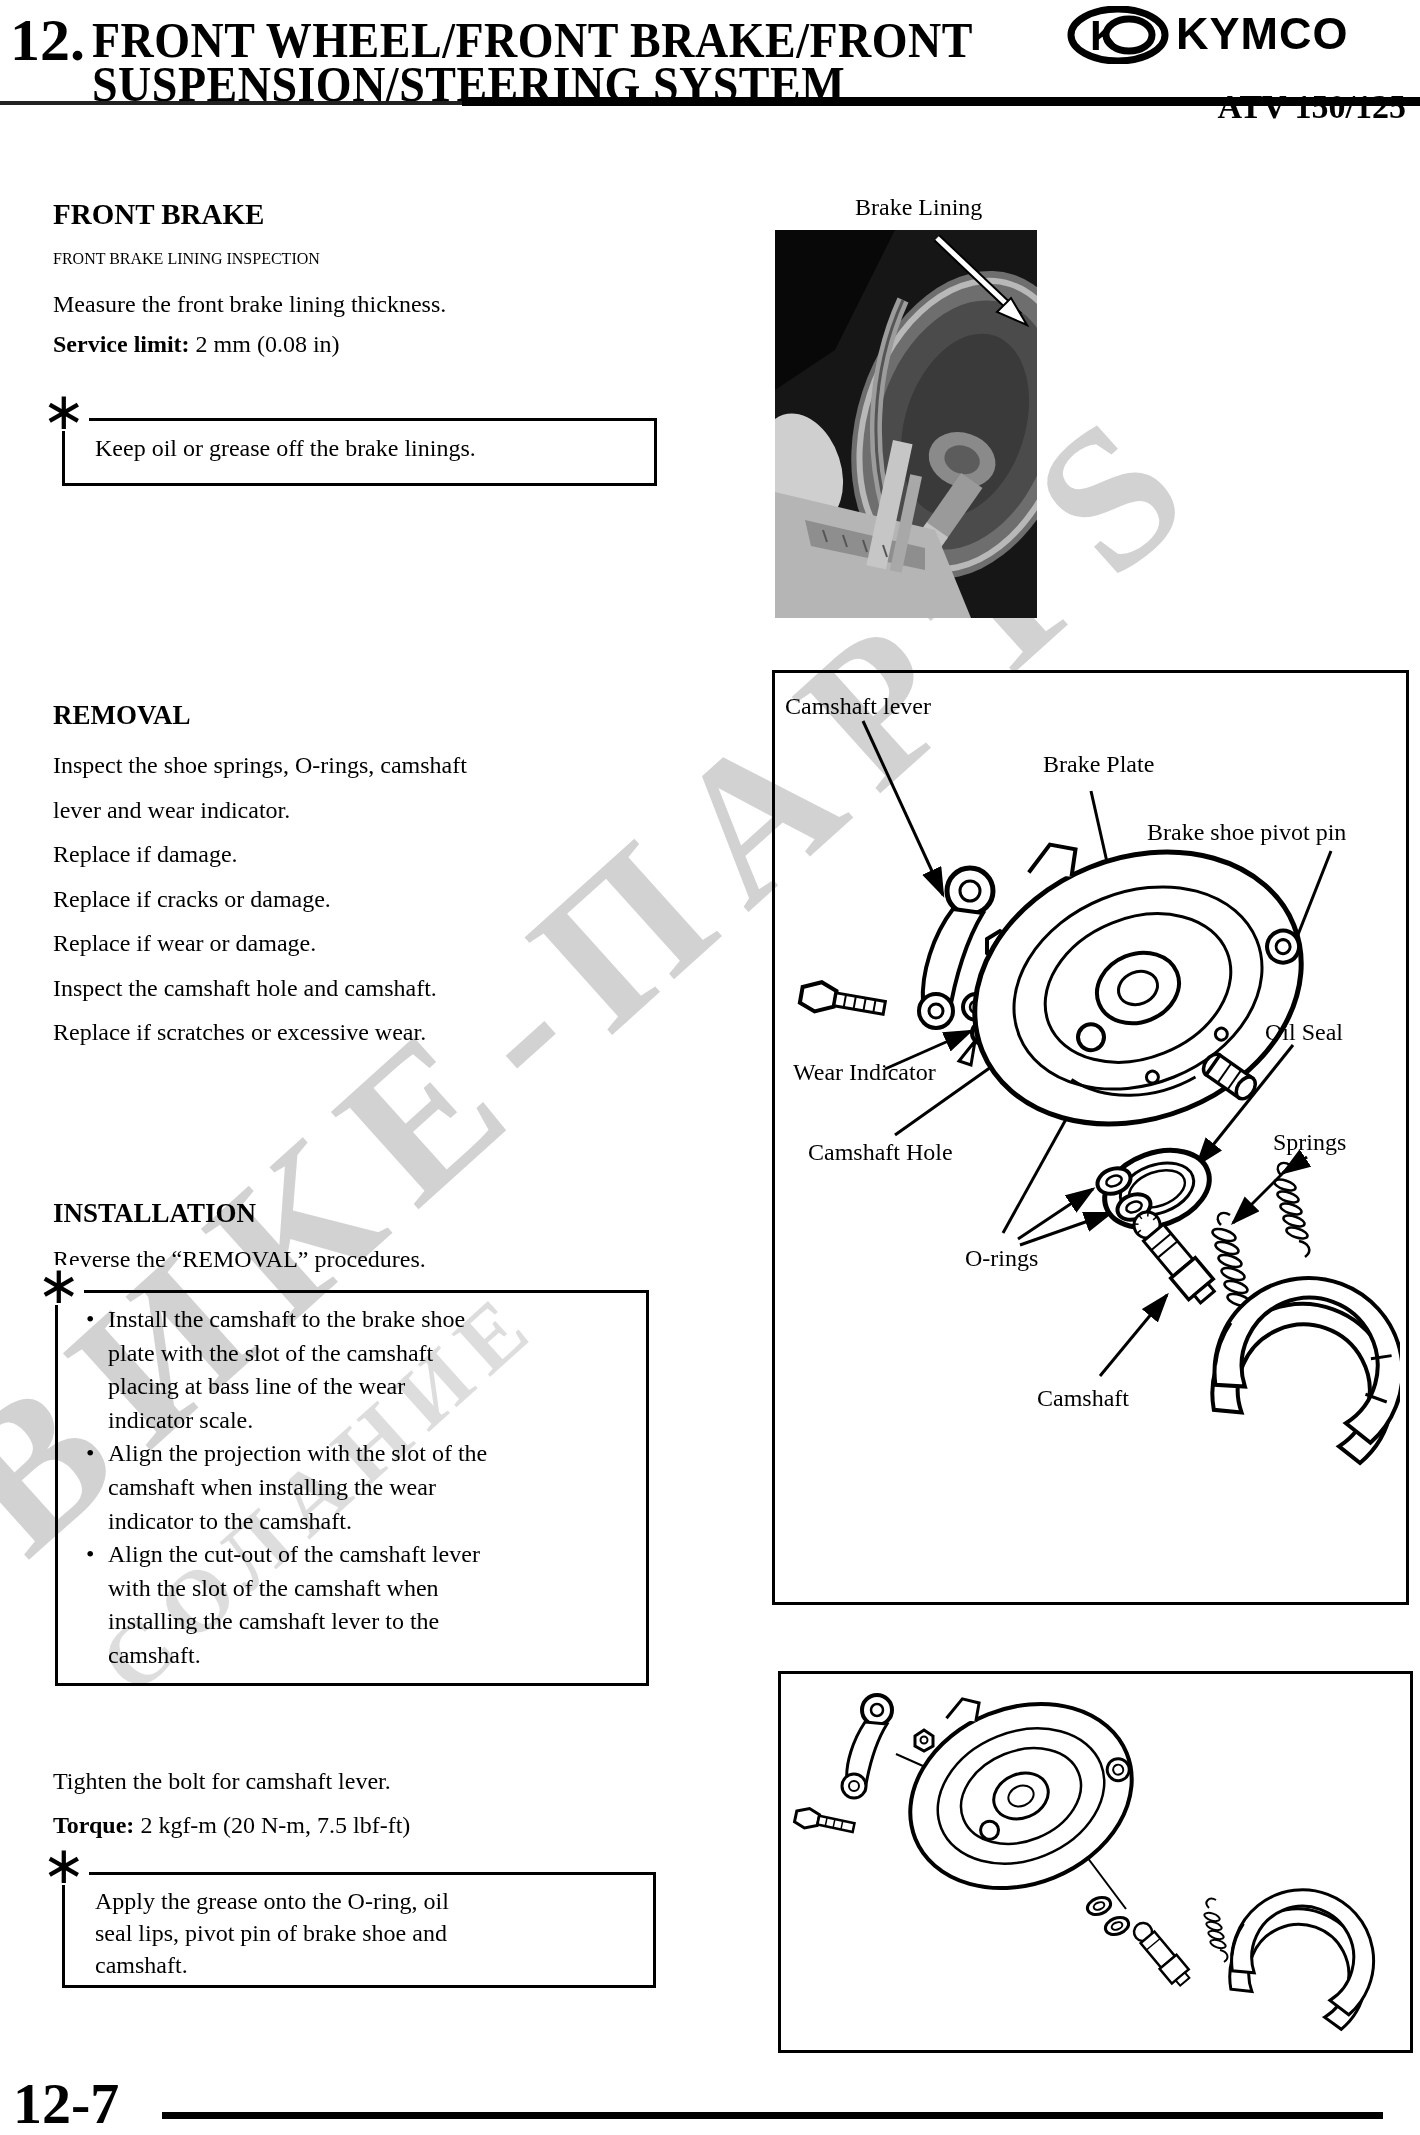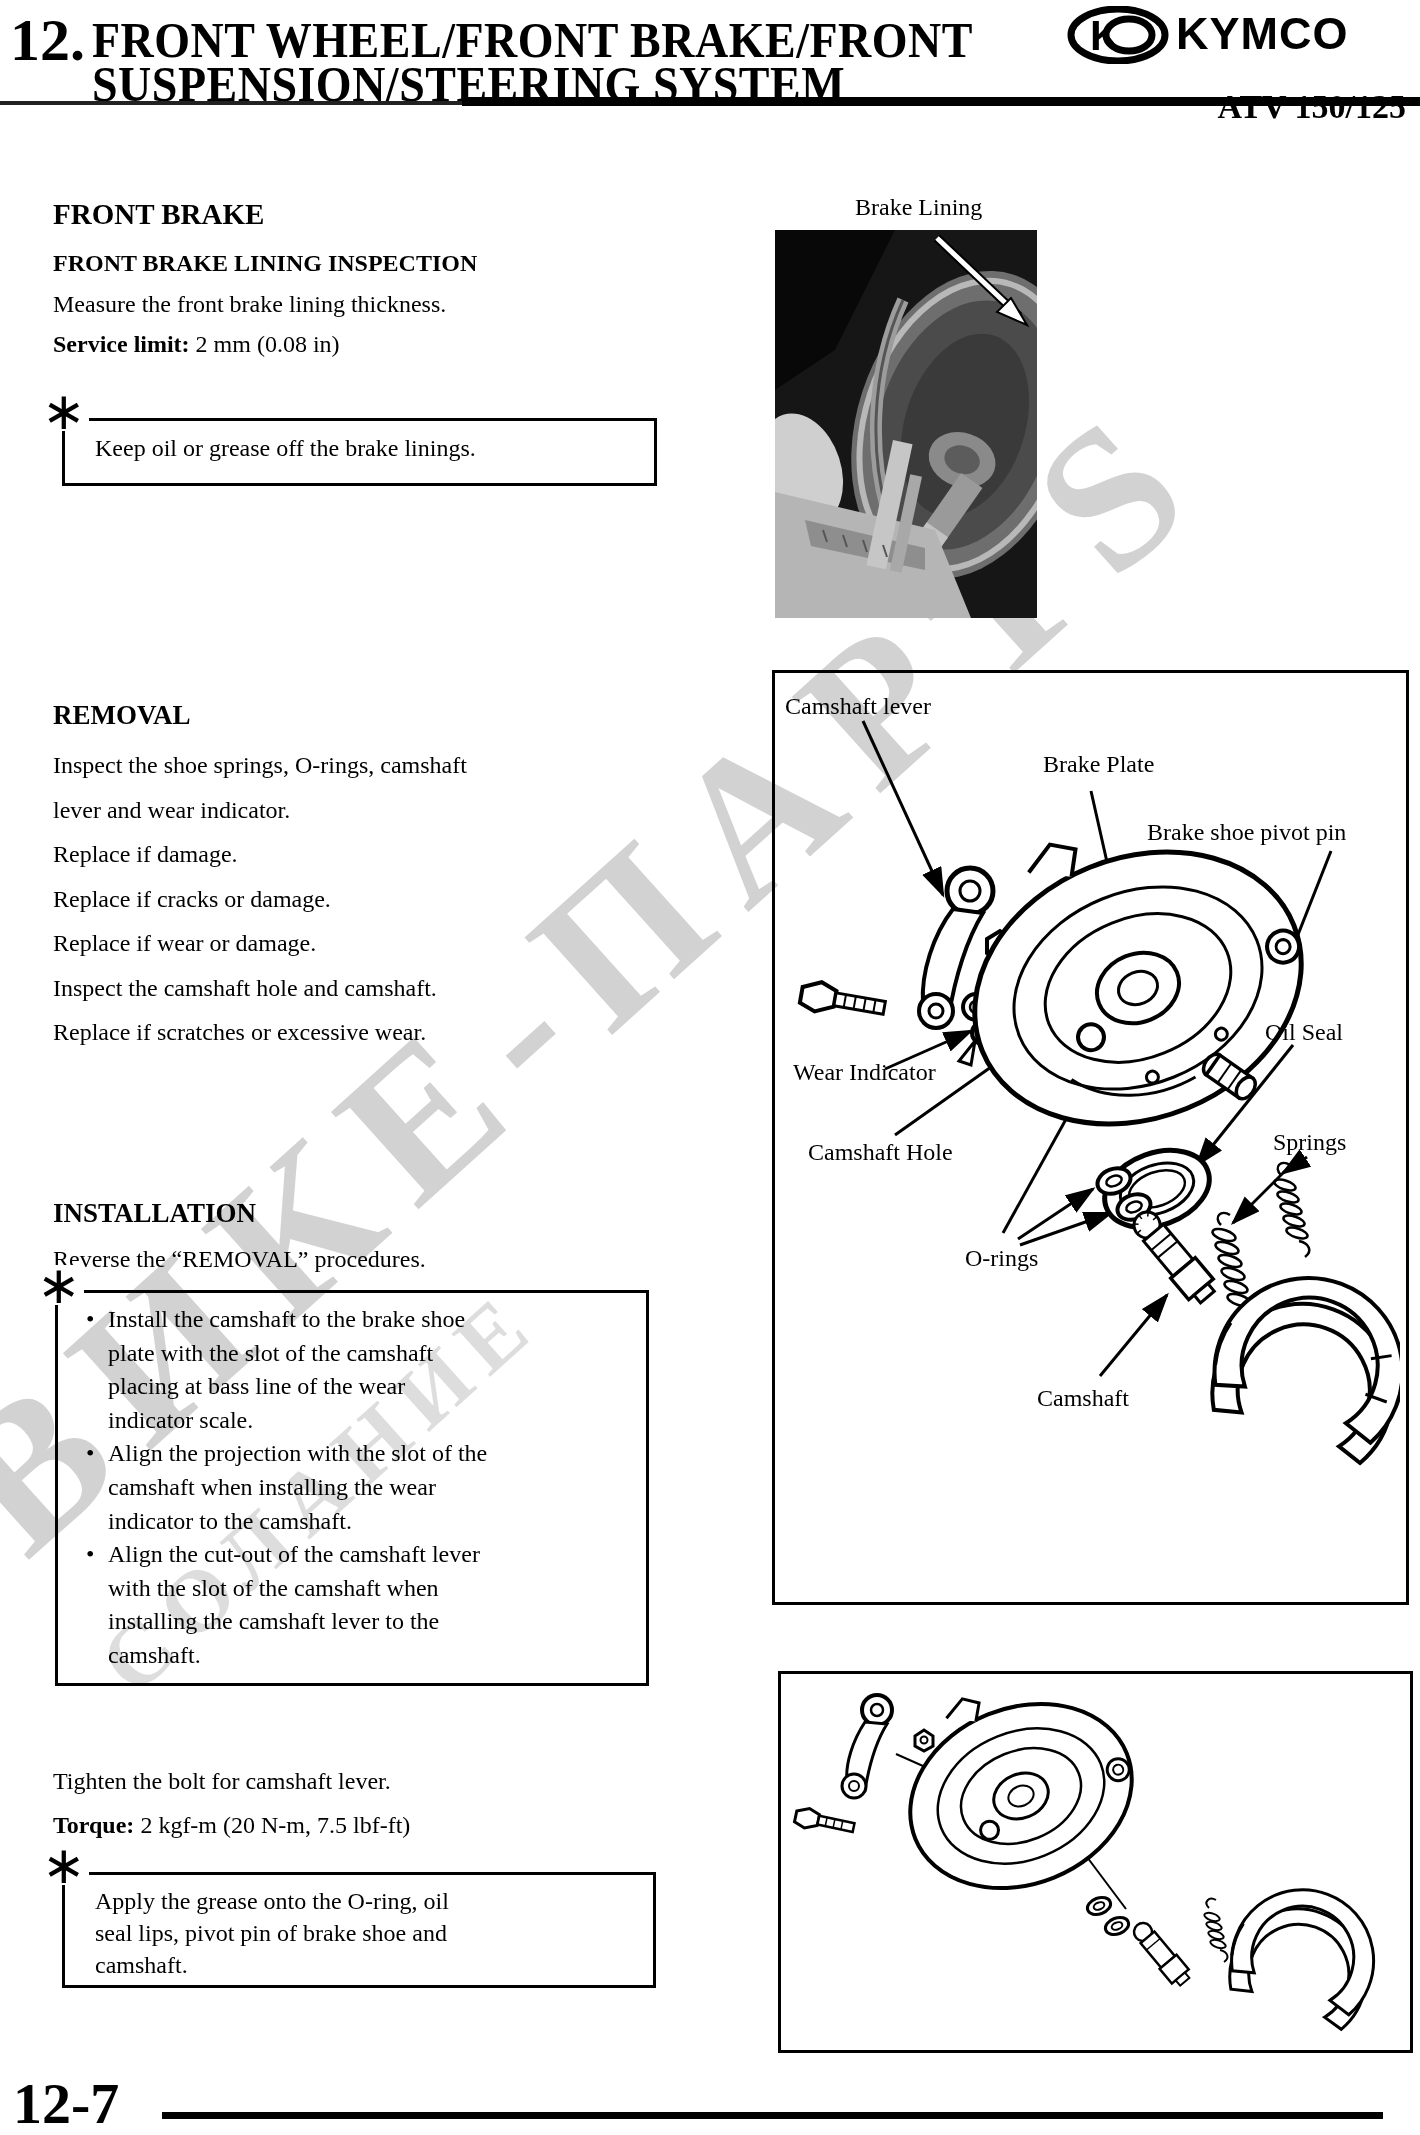--- a/index.html
+++ b/index.html
@@ -19,21 +19,21 @@
   .wm-sub{left:148px;top:1612px;font-size:88px;letter-spacing:14px;transform:rotate(-42deg);opacity:.6;}
   
   .chapter-no{left:10px;top:6px;font-size:60px;font-weight:bold;}
   .title-line{left:92px;font-size:46px;font-weight:bold;letter-spacing:.5px;transform:scaleY(1.08);transform-origin:0 0;white-space:nowrap;}
   .brand{left:1176px;top:8px;font-family:"Liberation Sans",sans-serif;font-size:45px;font-weight:bold;letter-spacing:1px;}
   .model{top:64px;right:14px;font-size:34px;font-weight:bold;white-space:nowrap;margin-top:24px;}
   .rule-thin{left:0;top:101px;width:470px;height:4px;background:#222;}
   .rule-thick{left:462px;top:97px;width:958px;height:9px;background:#000;}
   
   .h1{font-size:27px;font-weight:bold;white-space:nowrap;}
-  .h2{font-size:24px;font-weight:bold;white-space:nowrap;}
+  .h2{font-size:16px;font-weight:normal;white-space:nowrap;}
   .body-line{font-size:24px;white-space:nowrap;}
   .lines>div{height:44.5px;}
   .note-box{border:3px solid #000;background:transparent;}
   .star{font-family:"DejaVu Sans",sans-serif;font-size:52px;line-height:40px;background:#fff;padding:0 3px;}
   .bullet-item{position:relative;padding-left:22px;font-size:24px;line-height:33.6px;}
   .bullet-dot{position:absolute;left:0;top:0;}
   .fig-label{font-size:24px;white-space:nowrap;z-index:2;}
   .diagram-box{border:3px solid #000;background:transparent;}
   
   .photo{left:775px;top:230px;width:262px;height:388px;background:linear-gradient(115deg,#0e0e0e 0%,#1c1c1c 45%,#2e2e2e 100%);overflow:hidden;}

